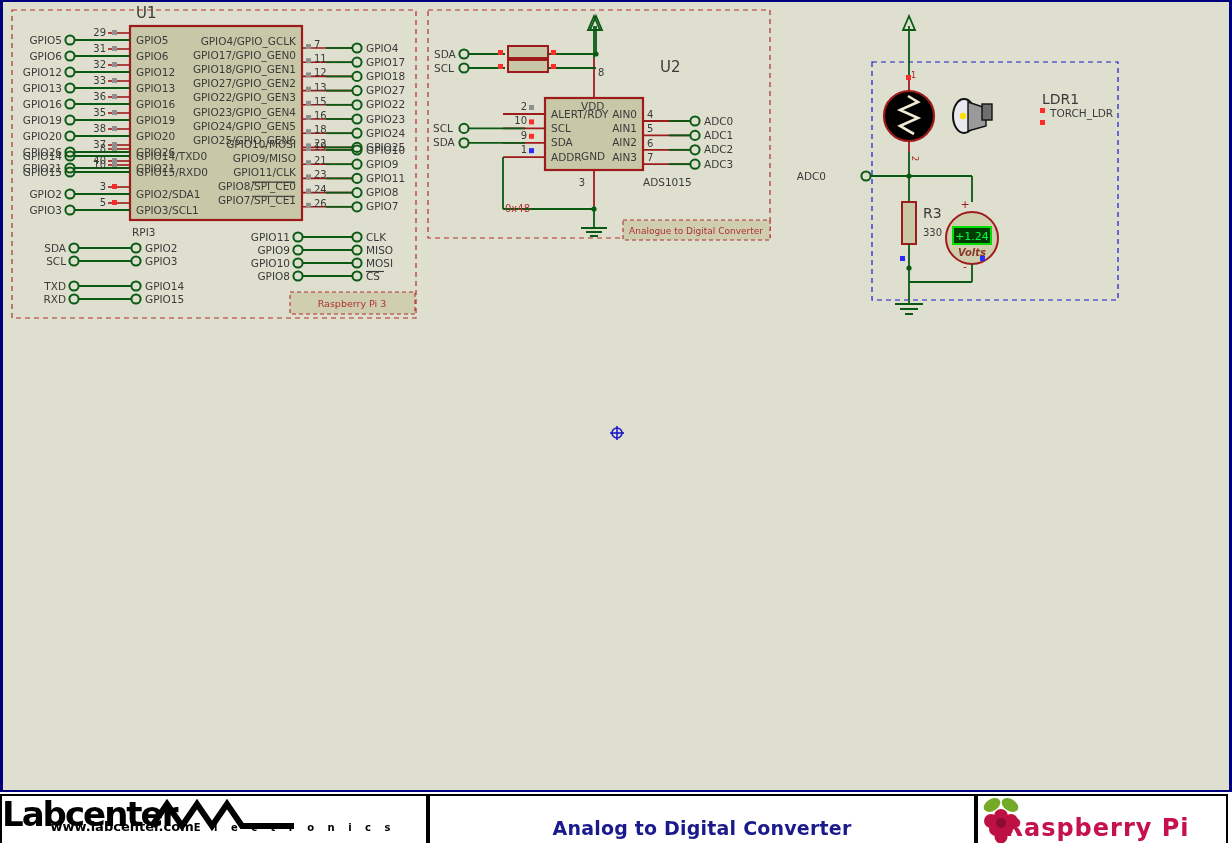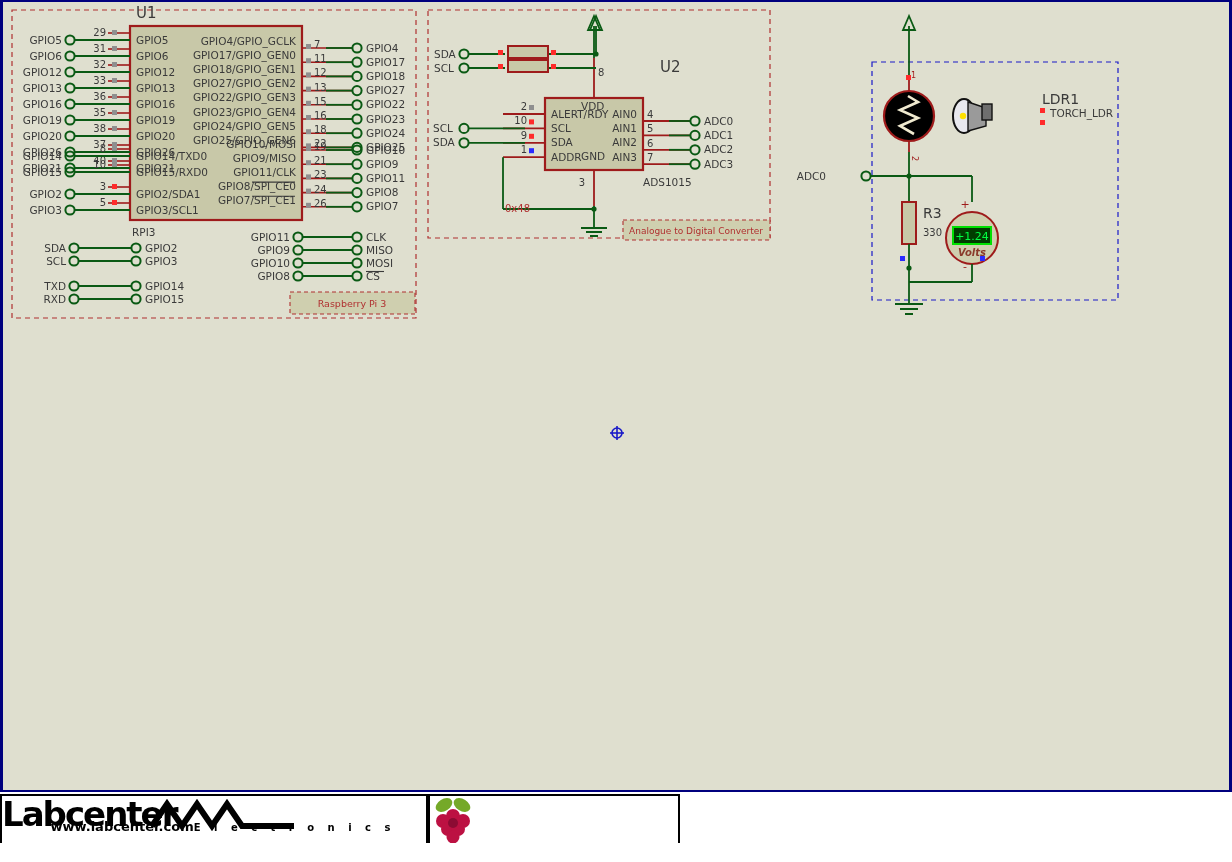--- a/index.html
+++ b/index.html
@@ -414,21 +414,25 @@
         <div class="logo-top">
           <svg width="300" height="38" viewBox="0 0 300 38">
             <text x="0" y="30" class="logo-word" style="font-size:34px;font-weight:bold;font-family:'DejaVu Sans',sans-serif;letter-spacing:-2px;">Labcenter</text>
             <polyline points="150,30 165,8 180,30 195,8 210,30 225,8 240,30 292,30" fill="none" stroke="#000" stroke-width="6"></polyline>
           </svg>
           <span class="logo-url">www.labcenter.com</span>
         </div>
         <div class="logo-sub">E l e c t r o n i c s</div>
       </div>
     </div>
+    <div class="tb-cell tb-mid">
+      <span>Analog to Digital Converter</span>
+    </div>
     <div class="tb-cell tb-right">
+      <span class="rpi-text">Raspberry Pi</span>
       <svg width="46" height="52" viewBox="0 0 46 52">
         <ellipse cx="14" cy="9" rx="9" ry="6" fill="#75a928" transform="rotate(-32 14 9)"></ellipse>
         <ellipse cx="32" cy="9" rx="9" ry="6" fill="#75a928" transform="rotate(32 32 9)"></ellipse>
         <circle cx="23" cy="20" r="7" fill="#bc1142"></circle>
         <circle cx="13" cy="25" r="7" fill="#bc1142"></circle>
         <circle cx="33" cy="25" r="7" fill="#bc1142"></circle>
         <circle cx="18" cy="33" r="7" fill="#bc1142"></circle>
         <circle cx="28" cy="33" r="7" fill="#bc1142"></circle>
         <circle cx="23" cy="41" r="6.5" fill="#bc1142"></circle>
         <circle cx="23" cy="27" r="5" fill="#8c0b33"></circle>

